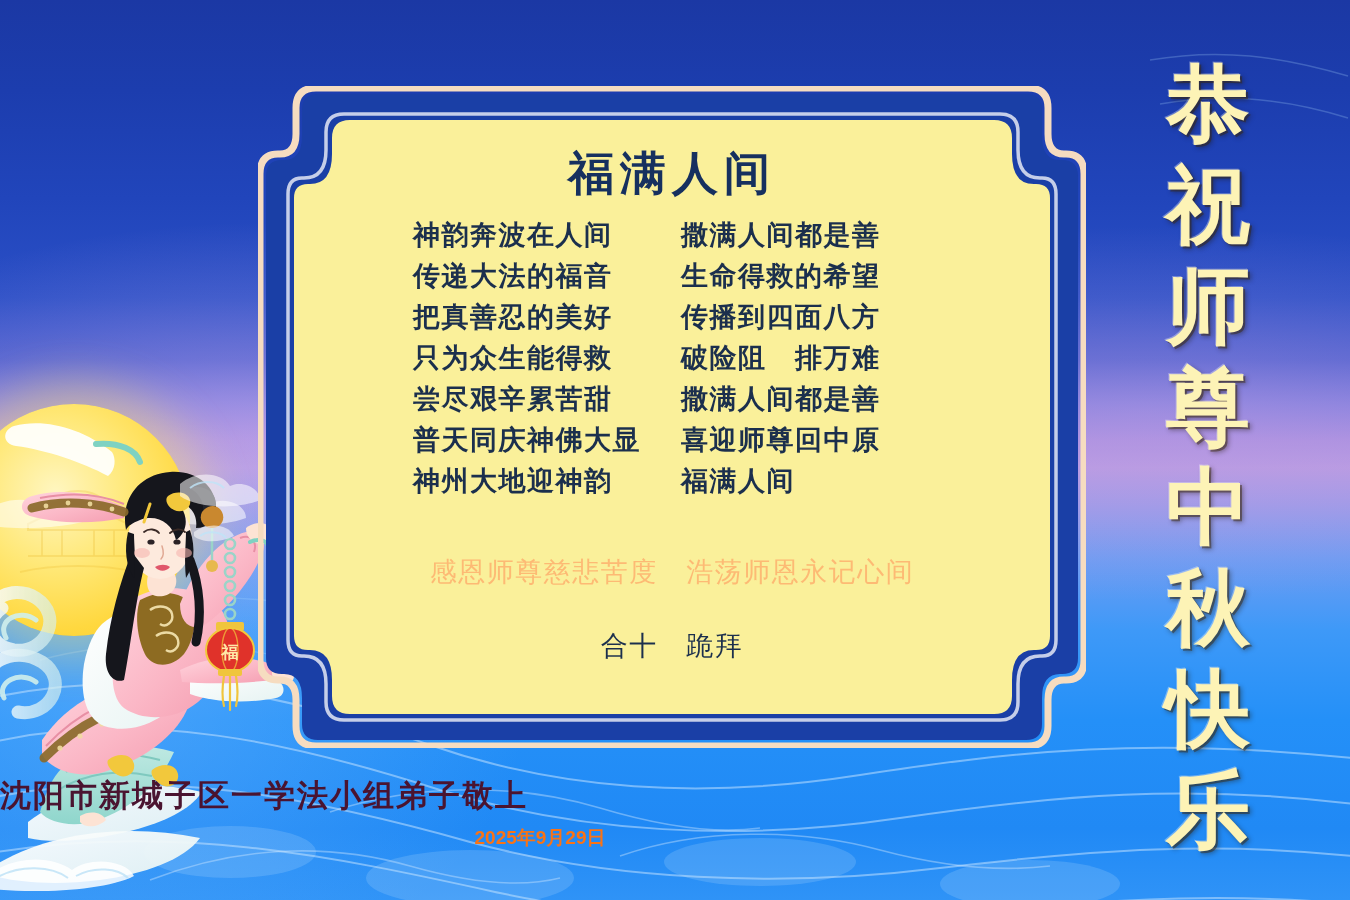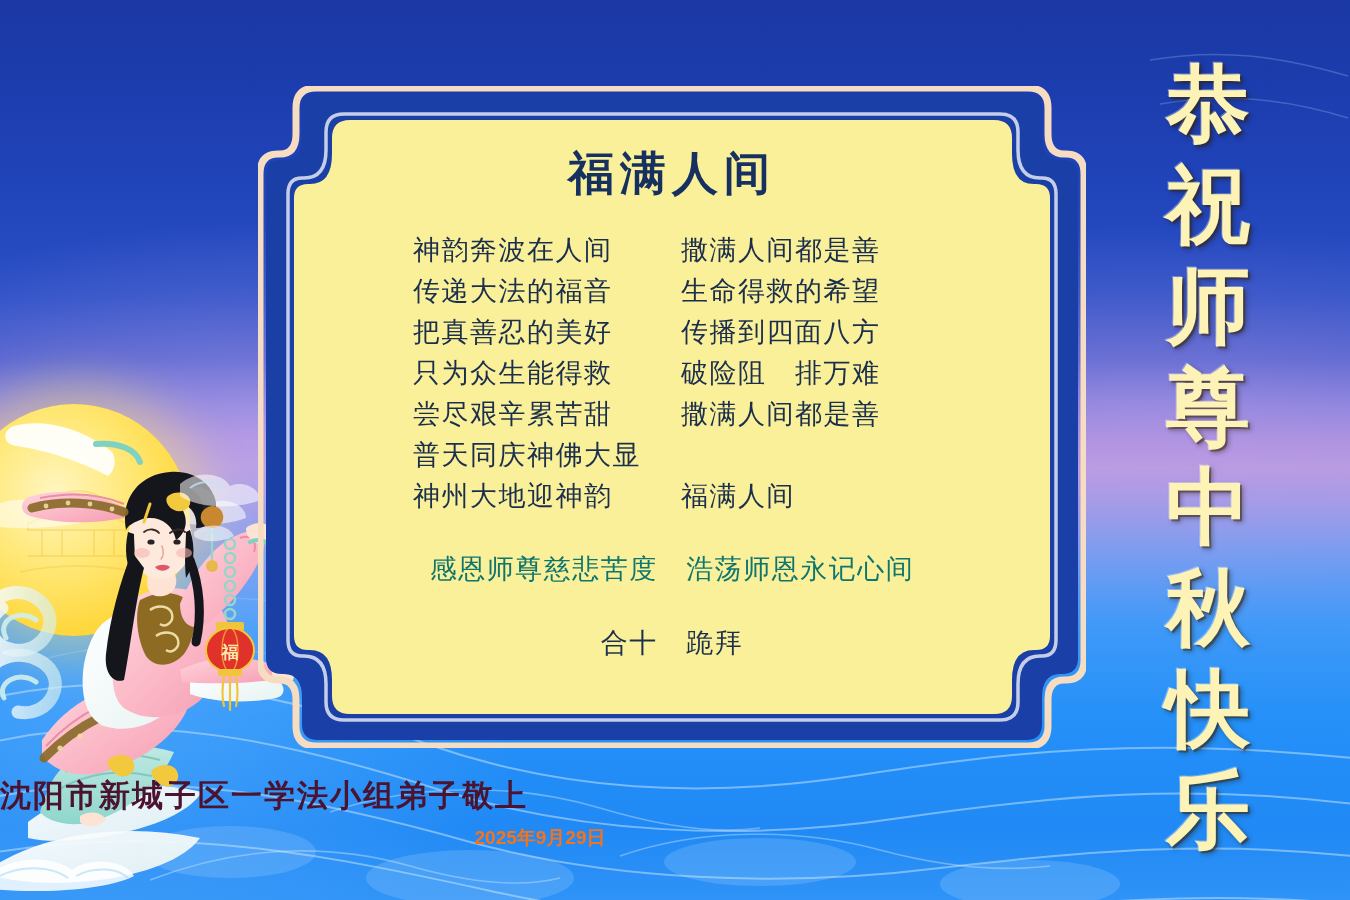--- a/index.html
+++ b/index.html
@@ -100,42 +100,43 @@
   .poem-title {
     margin-top: 22px;
     font-size: 46px;
     font-weight: 700;
     letter-spacing: 6px;
     color: #16305f;
     line-height: 1.2;
     white-space: nowrap;
   }
   .stanzas {
-    margin-top: 31px;
+    margin-top: 16px;
     display: flex;
     flex-direction: column;
     gap: 0px;
+    font-weight: bold;
   }
   .couplet {
     display: flex;
     flex-direction: row;
     align-items: baseline;
     height: 41px;
     font-size: 27px;
     color: #1b2f4d;
     letter-spacing: 1.5px;
     white-space: pre;
   }
   .col-a { width: 268px; text-align: left; }
   .col-b { width: 250px; text-align: left; }
 
   .closing {
-    margin-top: 32px;
+    margin-top: 50px;
     font-size: 27px;
-    color: #0f766e;
+    color: #fdba74;
     letter-spacing: 1.5px;
     white-space: pre;
   }
   .salute {
     margin-top: 38px;
     font-size: 27px;
     color: #1b2f4d;
     letter-spacing: 1.5px;
     white-space: pre;
     text-align: right;
@@ -513,20 +514,21 @@
       <div class="couplet">
         <span class="col-a">只为众生能得救</span>
         <span class="col-b">破险阻　排万难</span>
       </div>
       <div class="couplet">
         <span class="col-a">尝尽艰辛累苦甜</span>
         <span class="col-b">撒满人间都是善</span>
       </div>
       <div class="couplet">
         <span class="col-a">普天同庆神佛大显</span>
+        <span class="col-b">喜迎师尊回中原</span>
       </div>
       <div class="couplet">
         <span class="col-a">神州大地迎神韵</span>
         <span class="col-b">福满人间</span>
       </div>
     </div>
 
     <div class="closing">感恩师尊慈悲苦度　浩荡师恩永记心间</div>
     <div class="salute">合十　跪拜</div>
   </div>

